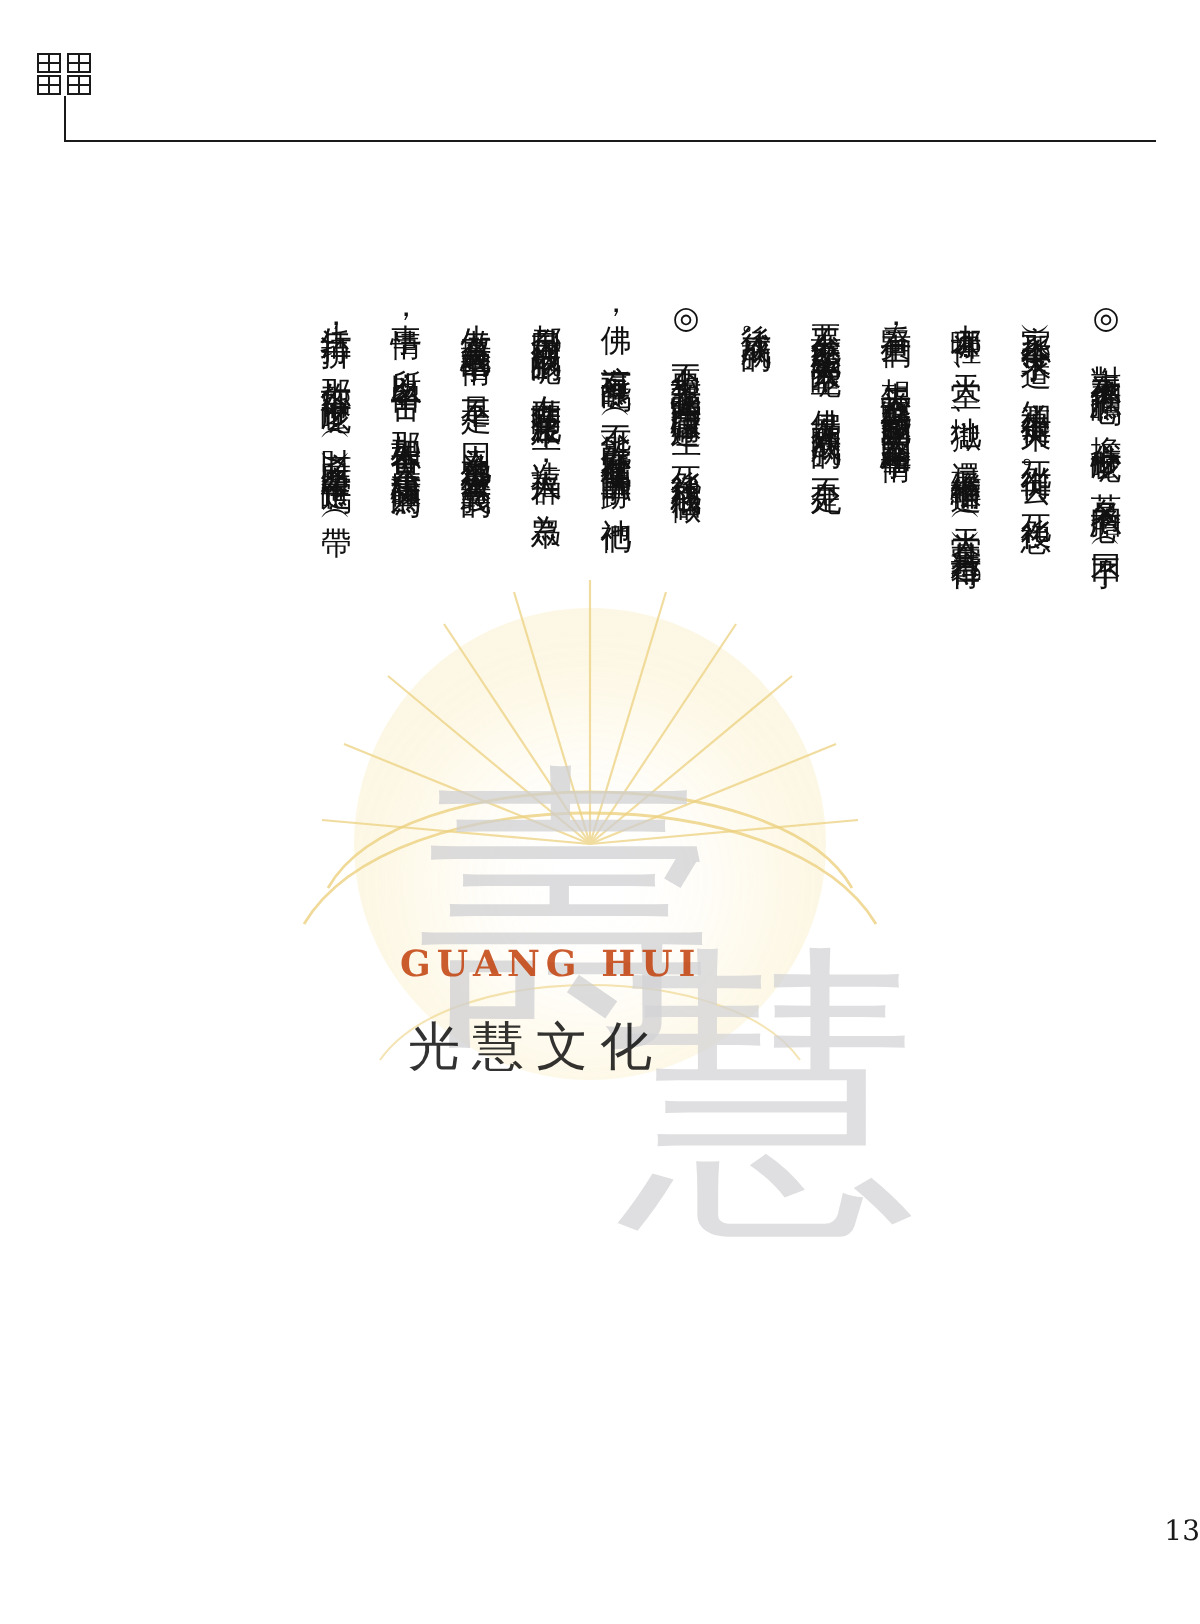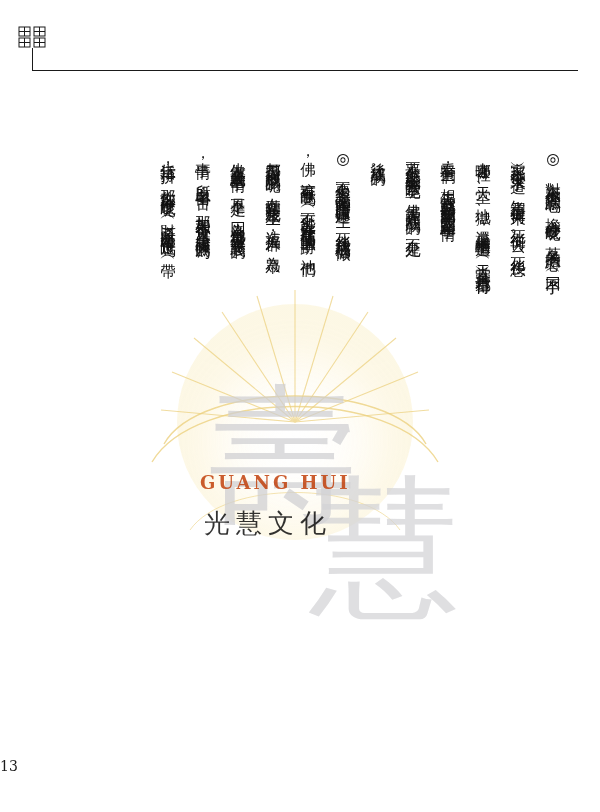--- a/index.html
+++ b/index.html
@@ -146,21 +146,21 @@
     white-space: nowrap;
     font-family: "DejaVu Serif", "Liberation Serif", serif;
   }
 
   
   .page-number {
     position: absolute;
     left: 0;
     right: 0;
     top: 758px;
-    text-align: left;
+    text-align: right;
     font-size: 14px;
     color: #1a1a1a;
     font-family: "DejaVu Serif", "Liberation Serif", serif;
   }
 </style>
 </head>
 <body>
 
 <div class="page">
 

